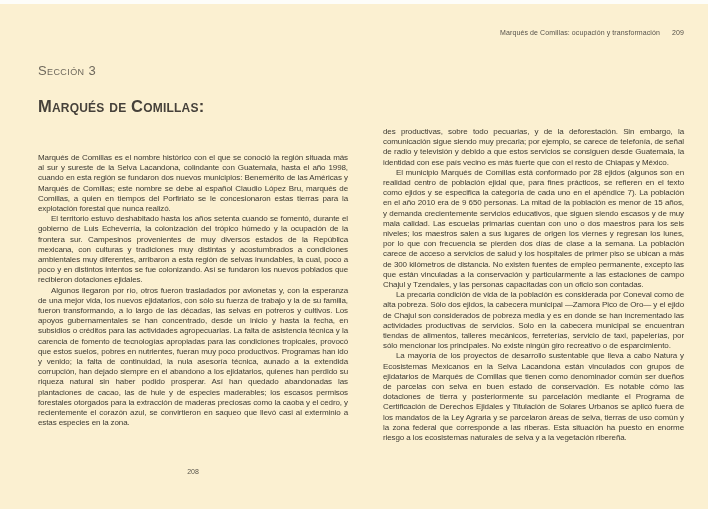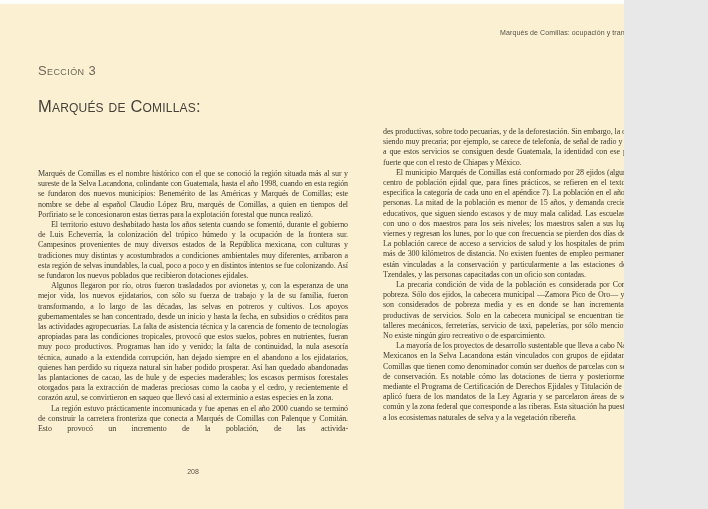--- a/index.html
+++ b/index.html
@@ -3,21 +3,21 @@
 <meta charset="utf-8">
 <style>
   html, body {
     margin: 0;
     padding: 0;
     background: #e8e8e8;
     font-family: "Liberation Sans", sans-serif;
   }
   .spread {
     position: relative;
-    width: 624px;
+    width: 708px;
     height: 509px;
     background: #fbf0d1;
     overflow: hidden;
   }
   .top-edge {
     position: absolute;
     left: 0; top: 0;
     width: 708px; height: 4px;
     background: #fdfdf9;
   }
@@ -31,40 +31,39 @@
     letter-spacing: 0.4px;
     color: #6e685c;
   }
   .chapter-title {
     position: absolute;
     left: 38px; top: 96px;
     width: 320px;
     margin: 0;
     font-size: 16.5px;
     line-height: 21.5px;
-    font-weight: 400;
+    font-weight: 700;
     font-variant: small-caps;
     letter-spacing: 0.2px;
     color: #46413a;
   }
   .chapter-title span { display: block; }
   .body-col {
     position: absolute;
     width: 310px;
     color: #3d3a32;
   }
-  .body-left  { left: 38px;  top: 153px; margin-top: 16px; }
+  .body-left  { left: 38px;  top: 153px; }
   .body-right { left: 383px; top: 127px; width: 301px; }
   .body-col p {
     margin: 0;
     font-size: 8px;
     line-height: 10.2px;
     letter-spacing: -0.1px;
     text-align: justify;
-    font-family: Liberation Serif, serif;
   }
   .body-col p + p { text-indent: 13px; }
   .runs-over { text-align-last: justify; }
   .folio-left {
     position: absolute;
     left: 38px; top: 468px;
     width: 310px;
     text-align: center;
     font-size: 7px;
     color: #5a564c;
@@ -92,21 +91,20 @@
   <div class="section-label">Sección 3</div>
 
   <h1 class="chapter-title">
     <span>Marqués de Comillas:</span>
   </h1>
 
   <div class="body-col body-left">
     <p>Marqués de Comillas es el nombre histórico con el que se conoció la región situada más al sur y sureste de la Selva Lacandona, colindante con Guatemala, hasta el año 1998, cuando en esta región se fundaron dos nuevos municipios: Benemérito de las Américas y Marqués de Comillas; este nombre se debe al español Claudio López Bru, marqués de Comillas, a quien en tiempos del Porfiriato se le concesionaron estas tierras para la explotación forestal que nunca realizó.</p>
     <p>El territorio estuvo deshabitado hasta los años setenta cuando se fomentó, durante el gobierno de Luis Echeverría, la colonización del trópico húmedo y la ocupación de la frontera sur. Campesinos provenientes de muy diversos estados de la República mexicana, con culturas y tradiciones muy distintas y acostumbrados a condiciones ambientales muy diferentes, arribaron a esta región de selvas inundables, la cual, poco a poco y en distintos intentos se fue colonizando. Así se fundaron los nuevos poblados que recibieron dotaciones ejidales.</p>
     <p>Algunos llegaron por río, otros fueron trasladados por avionetas y, con la esperanza de una mejor vida, los nuevos ejidatarios, con sólo su fuerza de trabajo y la de su familia, fueron transformando, a lo largo de las décadas, las selvas en potreros y cultivos. Los apoyos gubernamentales se han concentrado, desde un inicio y hasta la fecha, en subsidios o créditos para las actividades agropecuarias. La falta de asistencia técnica y la carencia de fomento de tecnologías apropiadas para las condiciones tropicales, provocó que estos suelos, pobres en nutrientes, fueran muy poco productivos. Programas han ido y venido; la falta de continuidad, la nula asesoría técnica, aunado a la extendida corrupción, han dejado siempre en el abandono a los ejidatarios, quienes han perdido su riqueza natural sin haber podido prosperar. Así han quedado abandonadas las plantaciones de cacao, las de hule y de especies maderables; los escasos permisos forestales otorgados para la extracción de maderas preciosas como la caoba y el cedro, y recientemente el corazón azul, se convirtieron en saqueo que llevó casi al exterminio a estas especies en la zona.</p>
-    <p class="runs-over">La región estuvo prácticamente incomunicada y fue apenas en el año 2000 cuando se terminó de construir la carretera fronteriza que conecta a Marqués de Comillas con Palenque y Comitán. Esto provocó un incremento de la población, de las activida-</p>
   </div>
 
   <div class="folio-left">208</div>
 
   <div class="running-head">
     <span>Marqués de Comillas: ocupación y transformación</span>
     <span>209</span>
   </div>
 
   <div class="body-col body-right">

